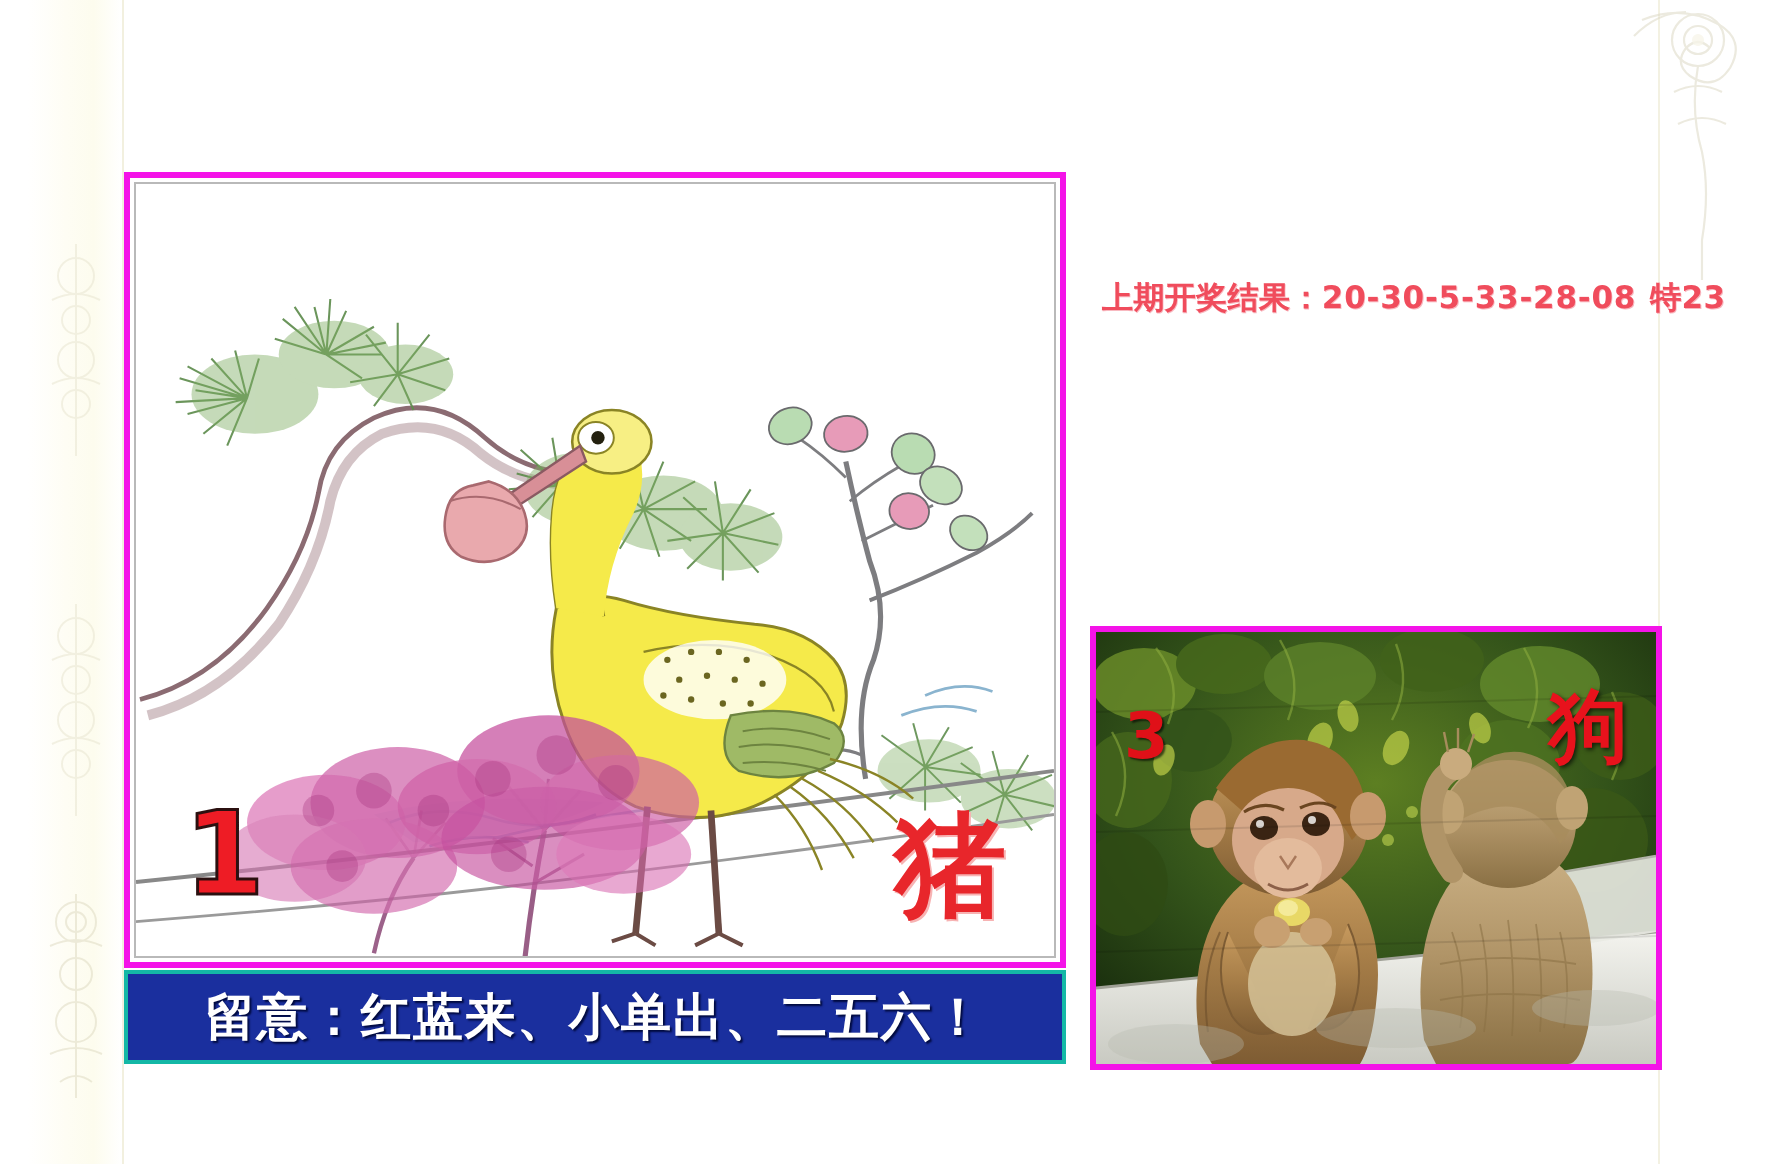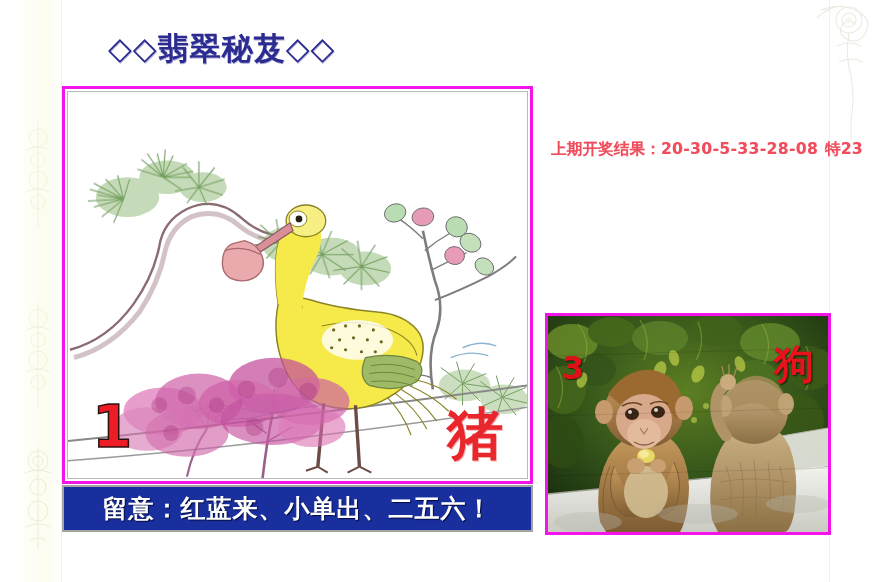--- a/index.html
+++ b/index.html
@@ -125,21 +125,21 @@
     line-height: 1;
     text-shadow: 1px 1px 0 #f7b3b3;
   }
 
   
   .tip-banner {
     position: absolute;
     left: 62px; top: 485px;
     width: 471px; height: 47px;
     background: #1a2f9e;
-    border: 2px solid #a3a3a3;
+    border: 2px solid #14b8a6;
     display: flex;
     align-items: center;
     justify-content: center;
   }
   .tip-text {
     font-size: 25px;
     font-weight: bold;
     color: #ffffff;
     letter-spacing: 1px;
     white-space: nowrap;
@@ -227,21 +227,20 @@
       <path d="M22 46 Q34 40 46 46"></path>
         <path d="M24 62 Q36 56 48 62"></path>
       <path d="M2 18 Q14 6 28 6"></path>
     </g>
     <g fill="#f0ecd8" opacity=".8">
       <circle cx="34" cy="20" r="3"></circle>
     </g>
   </svg>
 
   <div class="header">
-    <span class="title-main">◇◇翡翠秘芨◇◇</span>
   </div>
 
   <div class="prev-result">
     <span>上期开奖结果：</span><span class="nums">20-30-5-33-28-08</span><span class="sp">特23</span>
   </div>
 
   <div class="main-frame">
     <div class="main-frame-inner">
 
       <svg class="illus" viewBox="0 0 463 390" preserveAspectRatio="none">

